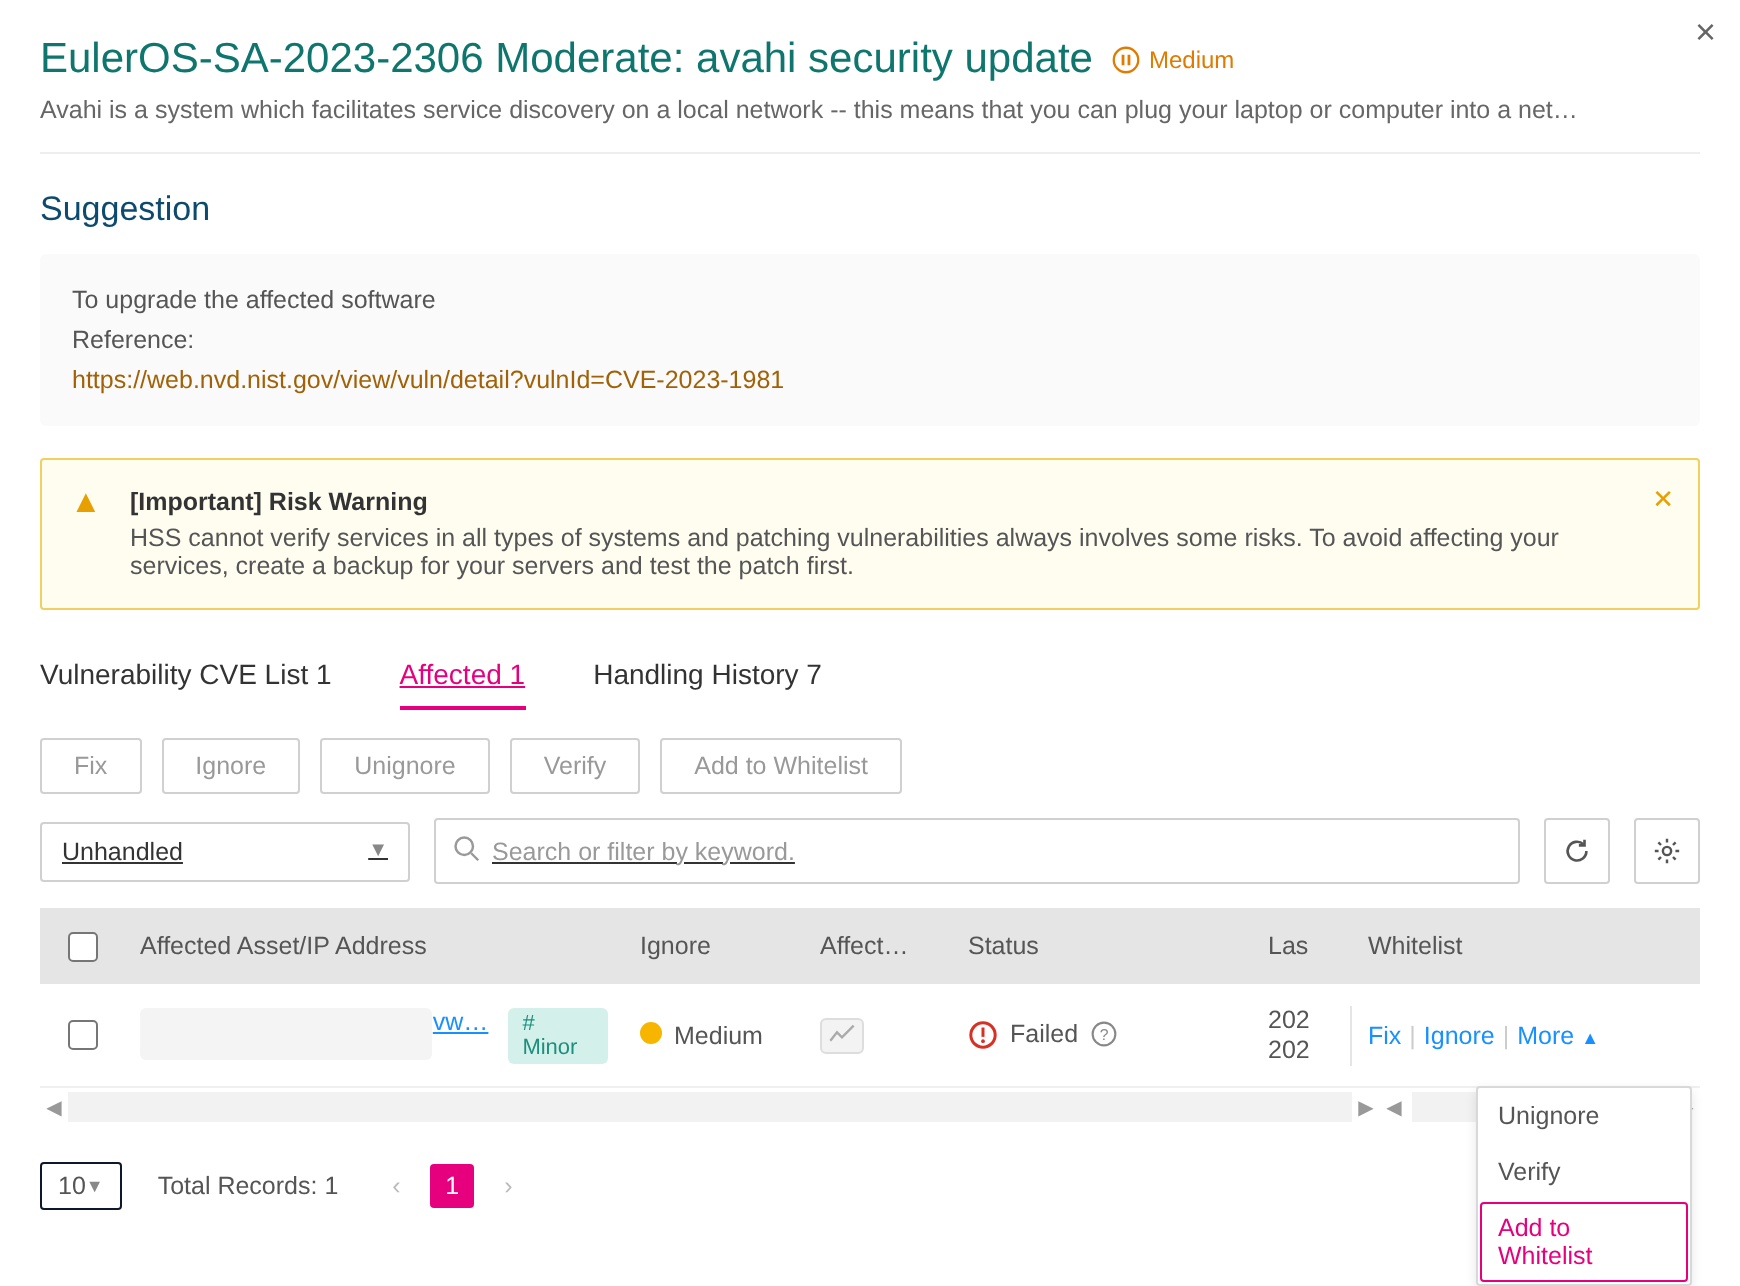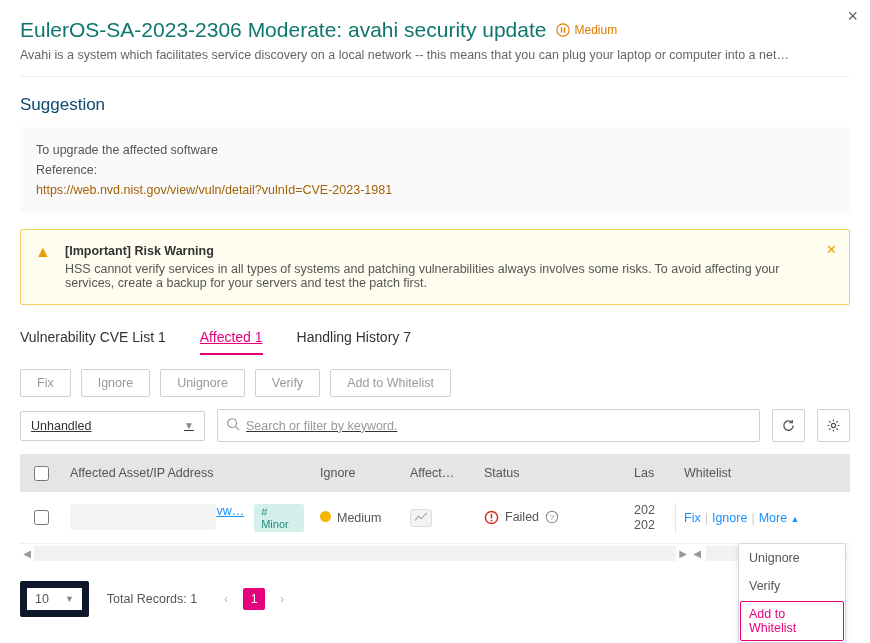--- a/index.html
+++ b/index.html
@@ -99,21 +99,21 @@
   .more-dd .dd-item.hl { border:1px solid #e6007e; color:#e6007e; margin:1px; border-radius:2px; padding:5px 8px; }
   .hscroll {
     margin-top:2px; height:15px; display:flex; align-items:center;
     position:relative;
   }
   .hscroll .arrow { width:14px; height:14px; color:#999; font-size:10px; display:flex;align-items:center;justify-content:center; cursor:pointer; }
   .hscroll .track { flex:1; height:15px; background:#f2f2f2; position:relative; }
   .hscroll .thumb-r { position:absolute; right:0; top:0; height:15px; width:15px; background:#d0d0d0; }
   .hscroll .track2 { width:130px; height:15px; background:#f2f2f2; margin-left:2px; position:relative; }
   .pager { margin-top:20px; display:flex; align-items:center; gap:18px; font-size:12.5px; color:#555; }
-  .page-size { border:7px solid #0f172a; padding:4px 8px; display:flex; align-items:center; gap:16px; border-radius:2px; }
+  .page-size { border:1px solid #0f172a; padding:4px 8px; display:flex; align-items:center; border-radius:2px; }
   .page-size .caret { font-size:9px; color:#888; }
   .page-nav { display:flex; align-items:center; gap:6px; }
   .pn-btn { width:22px; height:22px; display:flex; align-items:center; justify-content:center; color:#bbb; cursor:pointer; }
   .pn-cur { width:22px; height:22px; background:#e6007e; color:#fff; display:flex;align-items:center;justify-content:center; border-radius:2px; font-size:12.5px; }
   input[type=checkbox] { width:15px; height:15px; }
 </style>
 </head>
 <body>
 
 <div class="close-btn">×</div>

